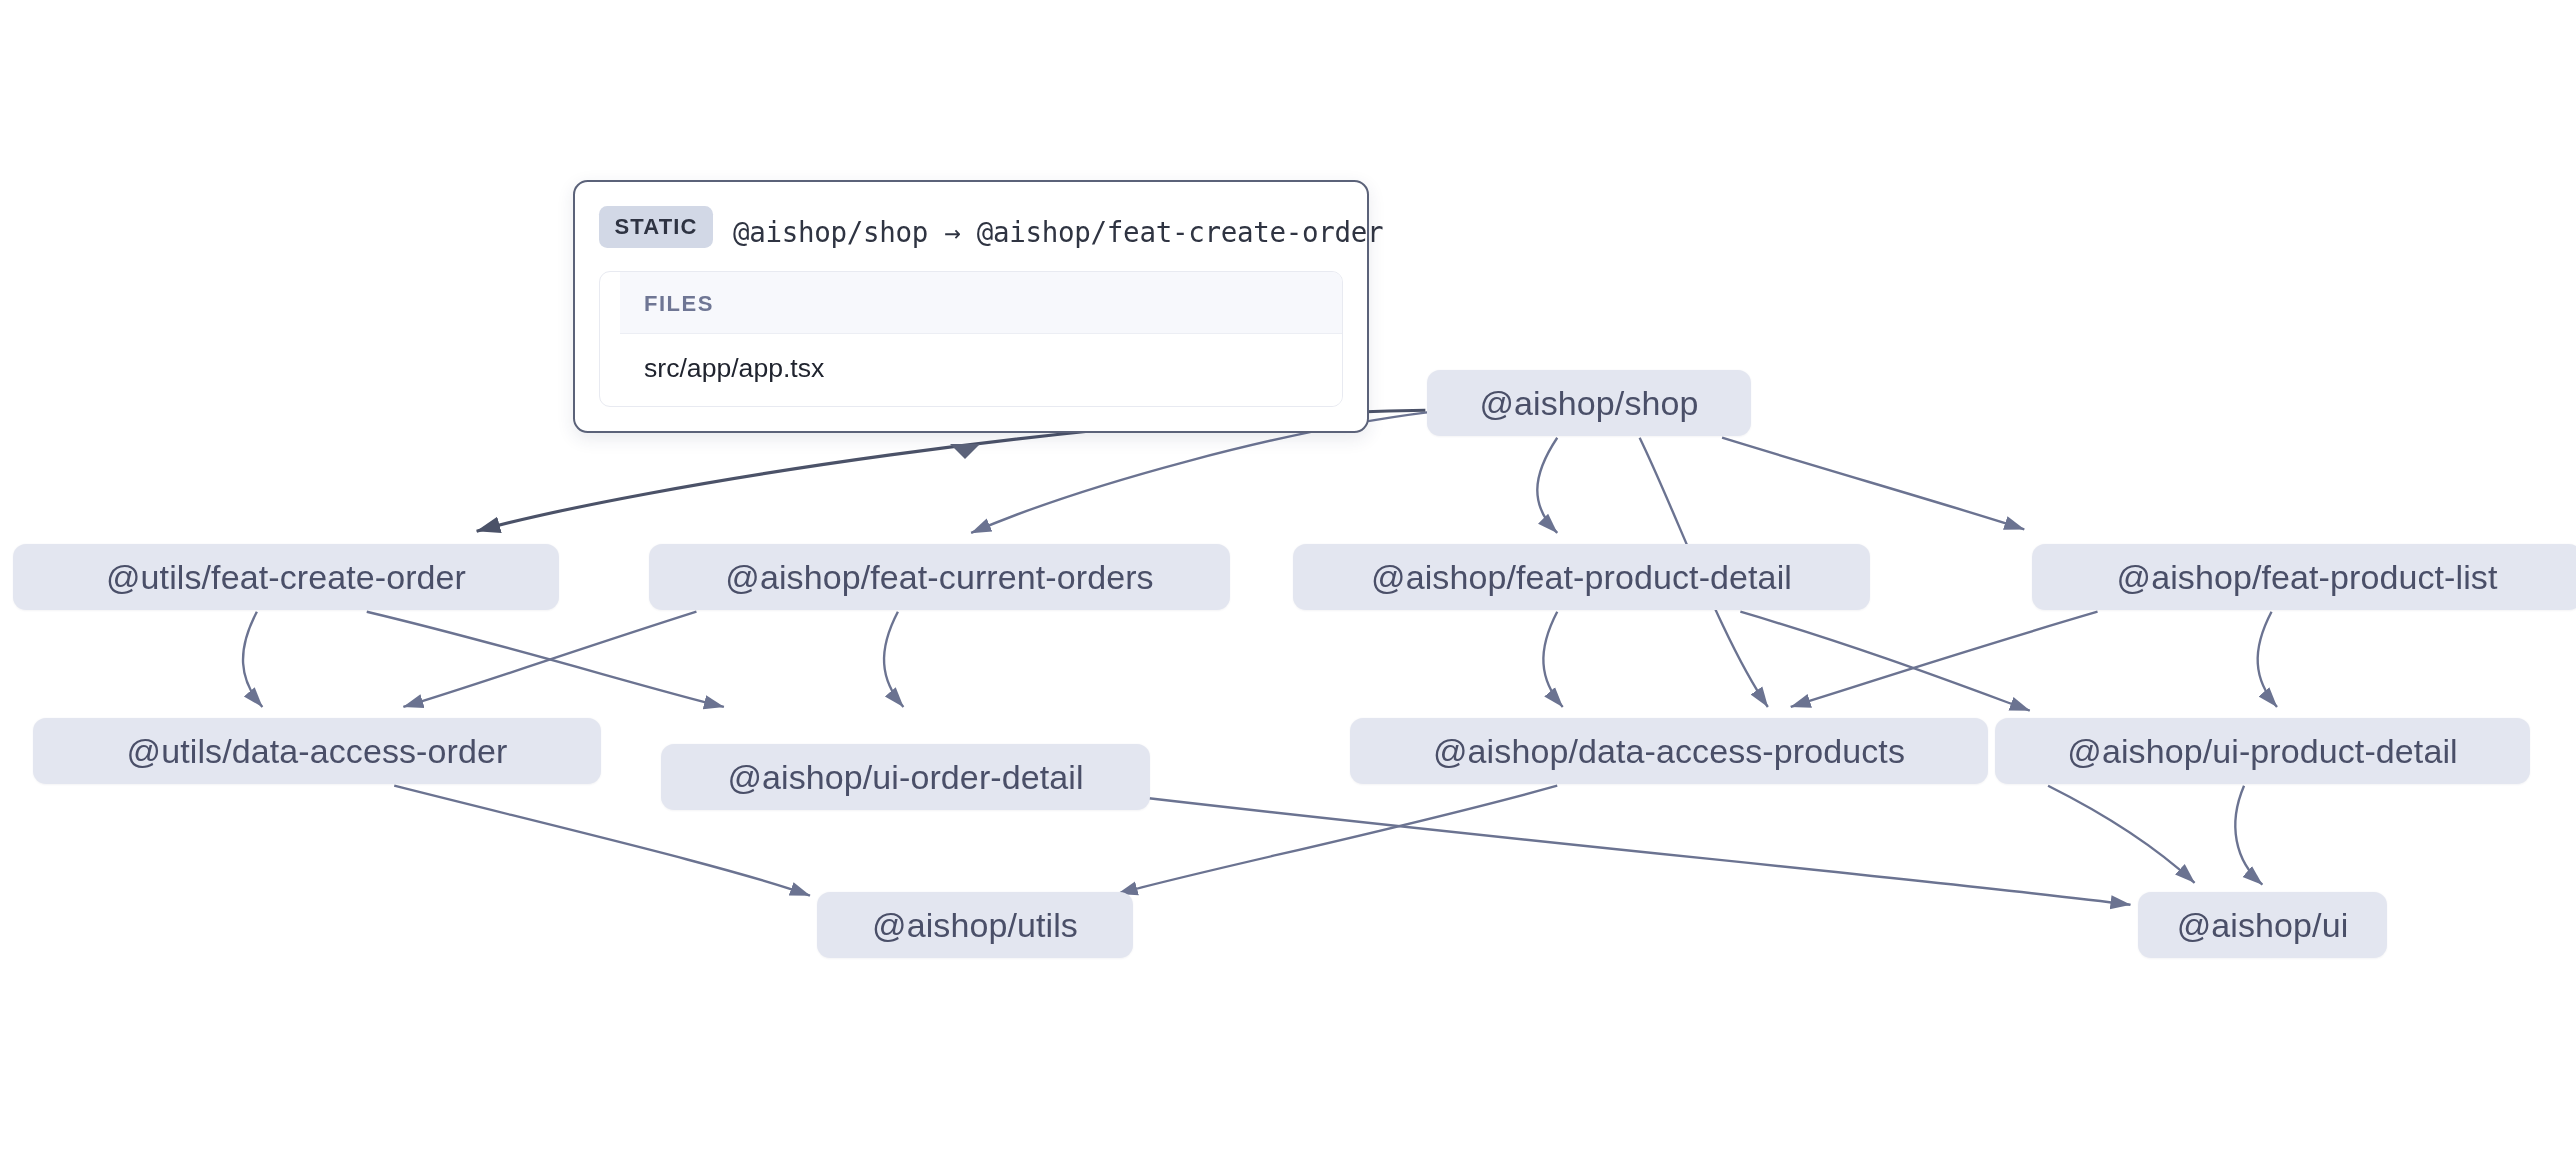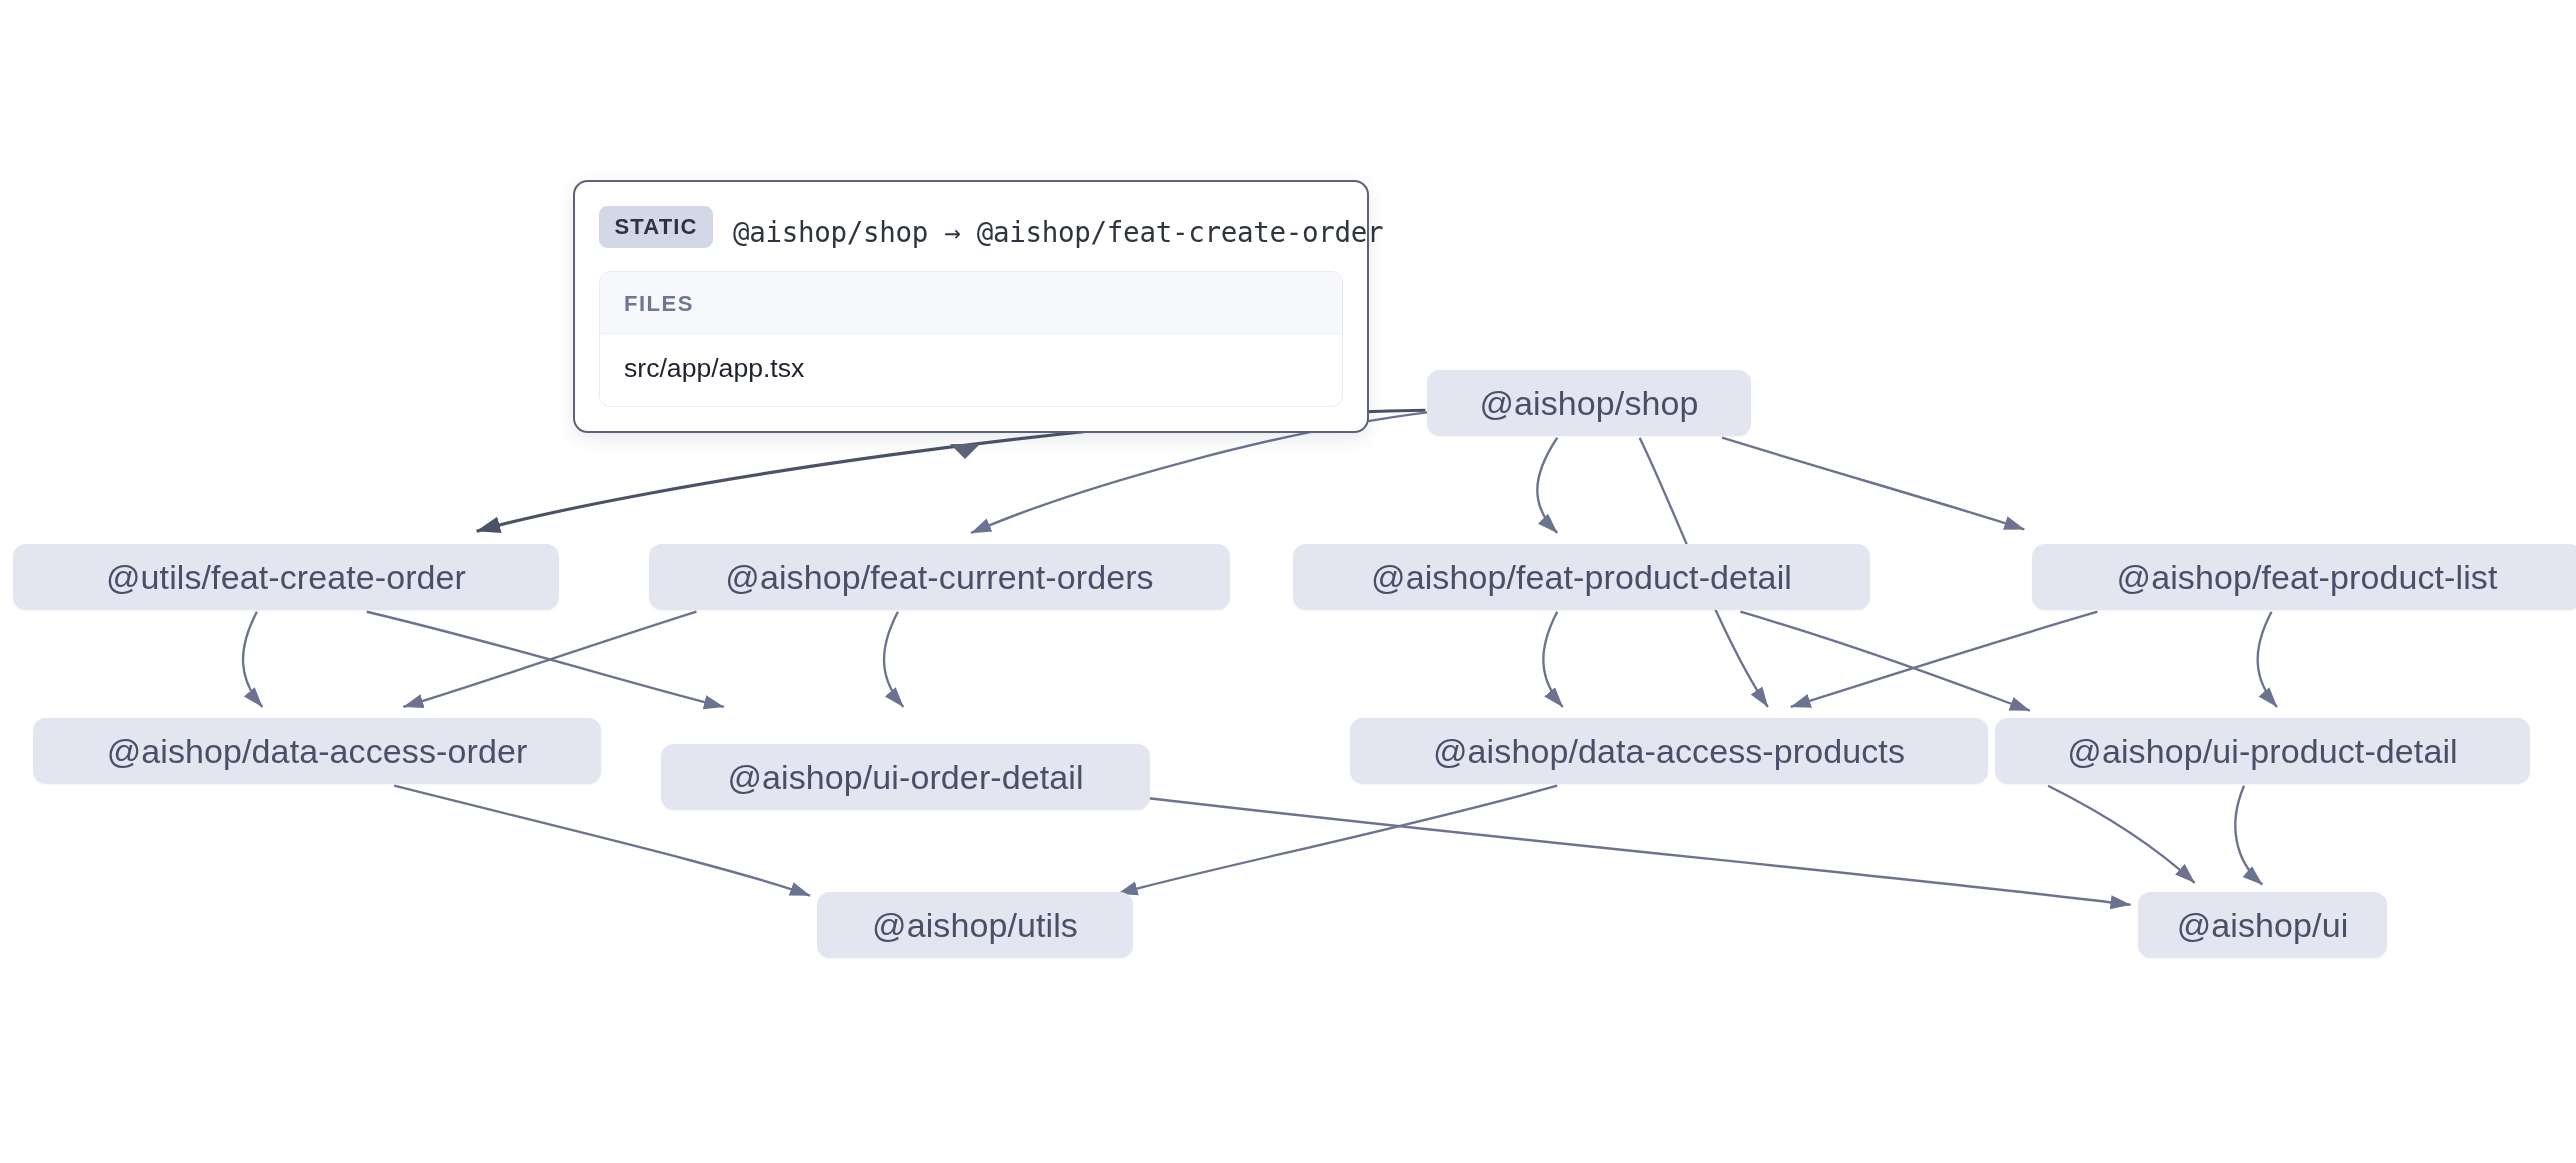--- a/index.html
+++ b/index.html
@@ -88,20 +88,21 @@
     color: #2f3442;
     letter-spacing: -0.3px;
     white-space: nowrap;
   }
   #files-panel {
     margin-top: 18.3px;
     border: 1.8px solid #e8eaf1;
     border-radius: 11px;
     overflow: hidden;
     background: #ffffff;
+    padding-left: 20px;
   }
   #files-header {
     background: #f7f8fc;
     color: #6f7694;
     font-size: 22px;
     font-weight: 600;
     letter-spacing: 1.5px;
     padding: 18.3px 24px 16.5px 24px;
     border-bottom: 1.8px solid #eceef4;
   }
@@ -195,21 +196,21 @@
 
   <div class="node" style="left:1293px;top:544px;width:577px;height:66px;">
     <span class="node-label">@aishop/feat-product-detail</span>
   </div>
 
   <div class="node" style="left:2032px;top:544px;width:550px;height:66px;">
     <span class="node-label">@aishop/feat-product-list</span>
   </div>
 
   <div class="node" style="left:33px;top:718px;width:568px;height:66px;">
-    <span class="node-label">@aishop/data-access-order</span>
+    <span class="node-label">@utils/data-access-order</span>
   </div>
 
   <div class="node" style="left:661px;top:718px;width:489px;height:66px;margin-top:26px;">
     <span class="node-label">@aishop/ui-order-detail</span>
   </div>
 
   <div class="node" style="left:1350px;top:718px;width:638px;height:66px;">
     <span class="node-label">@aishop/data-access-products</span>
   </div>
 

